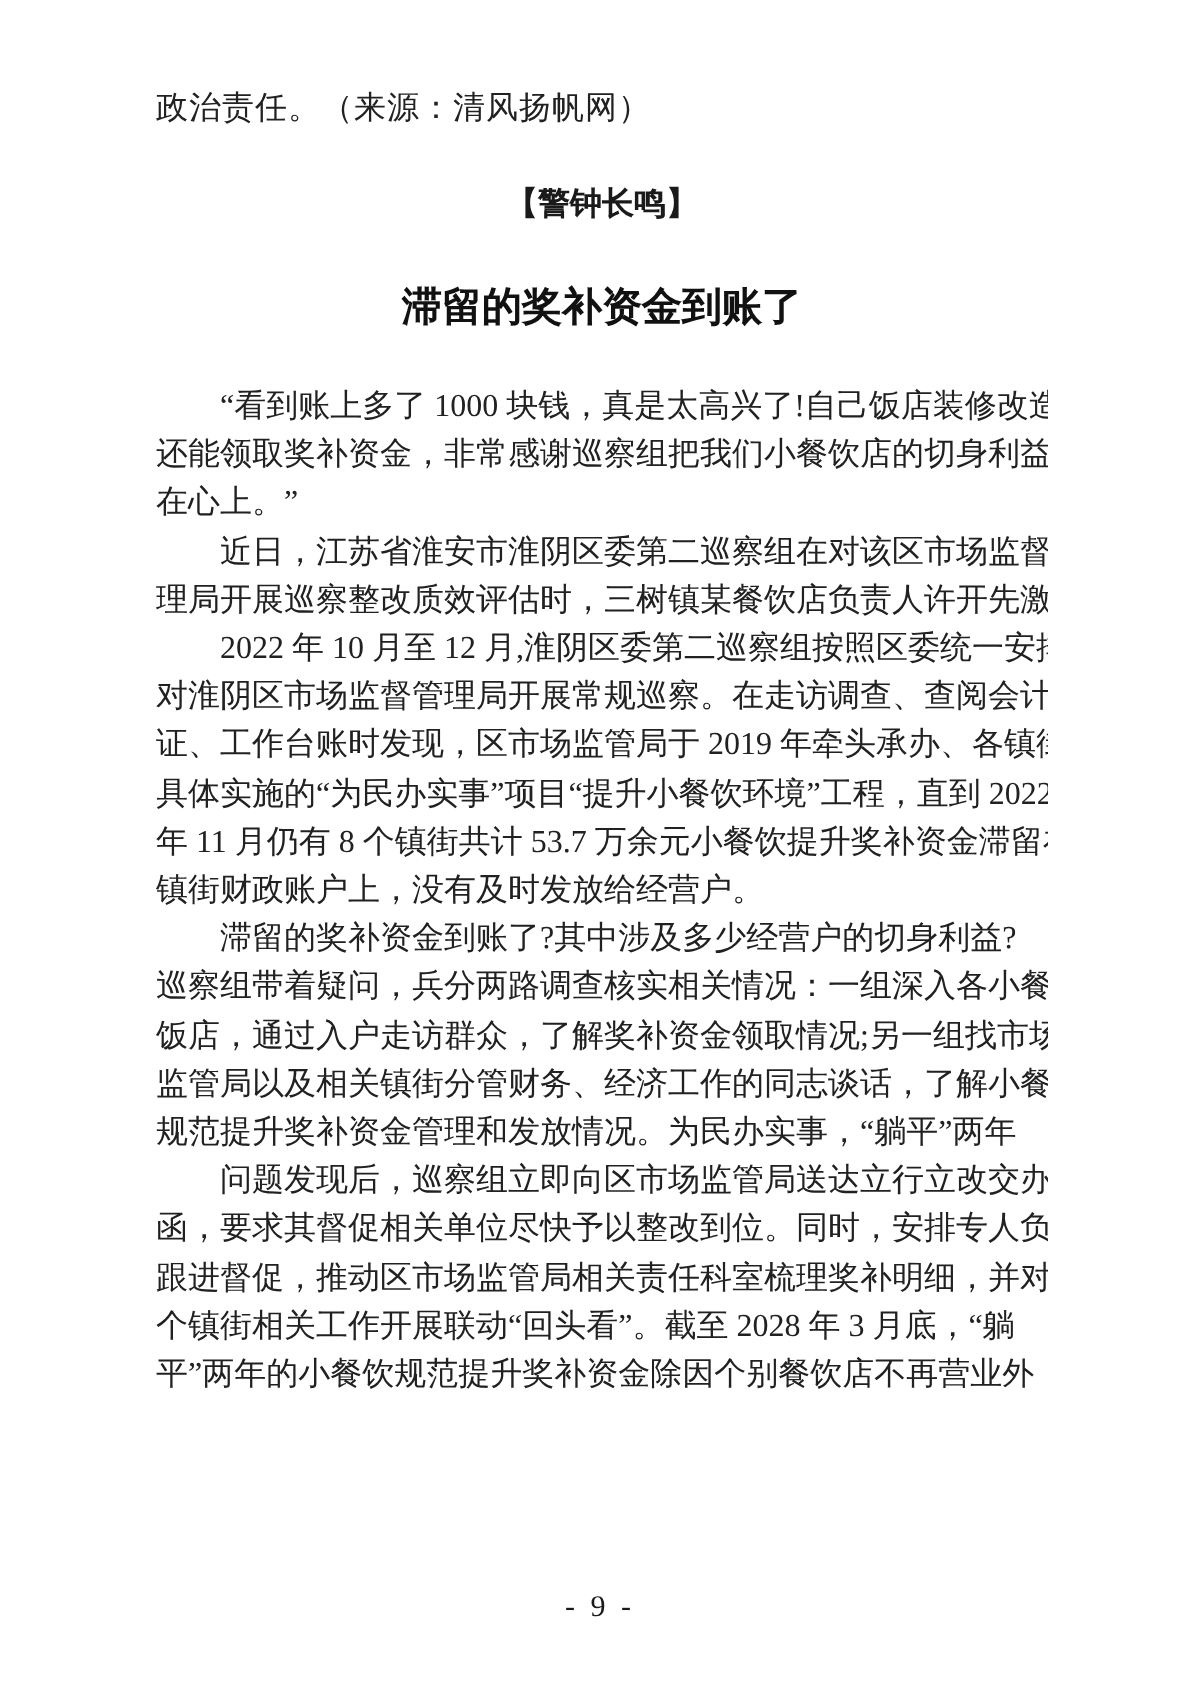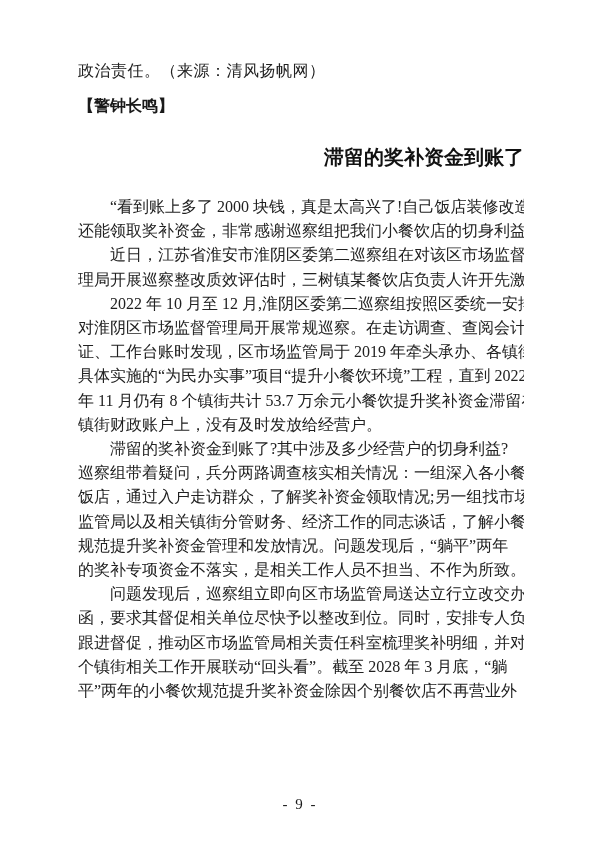--- a/index.html
+++ b/index.html
@@ -9,37 +9,38 @@
   }
   .page {
     position: relative;
     width: 600px;
     height: 849px;
     background: #ffffff;
     overflow: hidden;
     font-family: "Liberation Serif", "DejaVu Serif", serif;
     color: #212121;
     box-sizing: border-box;
-    padding: 58px 76px 0 78px;
+    padding: 42px 76px 0 78px;
   }
   .cont-line {
     font-size: 16px;
     line-height: 26px;
     letter-spacing: 0.5px;
   }
   .section-tag {
-    margin-top: 9px;
+    margin-top: 22px;
     font-size: 16px;
     line-height: 26px;
     font-weight: bold;
     color: #1a1a1a;
+    text-align: center;
   }
   .article-title {
     margin: 23px 0 16px 0;
-    text-align: right;
+    text-align: center;
     font-size: 20px;
     line-height: 30px;
     font-weight: bold;
     color: #111111;
   }
   .article-body {
     margin-top: 23px;
     font-size: 16px;
     line-height: 24.2px;
     text-align: justify;
@@ -67,36 +68,36 @@
 <body>
 
 <div class="page">
   <div class="cont-line">政治责任。（来源：清风扬帆网）</div>
 
   <div class="section-tag">【警钟长鸣】</div>
 
   <h1 class="article-title">滞留的奖补资金到账了</h1>
 
   <div class="article-body" id="article-body">
-      <div class="para-line first">“看到账上多了 2000 块钱，真是太高兴了!自己饭店装修改造</div>
+      <div class="para-line first">“看到账上多了 1000 块钱，真是太高兴了!自己饭店装修改造</div>
       <div class="para-line">还能领取奖补资金，非常感谢巡察组把我们小餐饮店的切身利益放</div>
+      <div class="para-line">在心上。”</div>
       <div class="para-line first">近日，江苏省淮安市淮阴区委第二巡察组在对该区市场监督管</div>
       <div class="para-line">理局开展巡察整改质效评估时，三树镇某餐饮店负责人许开先激动</div>
       <div class="para-line first">2022 年 10 月至 12 月,淮阴区委第二巡察组按照区委统一安排,</div>
       <div class="para-line">对淮阴区市场监督管理局开展常规巡察。在走访调查、查阅会计凭</div>
       <div class="para-line">证、工作台账时发现，区市场监管局于 2019 年牵头承办、各镇街</div>
       <div class="para-line">具体实施的“为民办实事”项目“提升小餐饮环境”工程，直到 2022</div>
       <div class="para-line">年 11 月仍有 8 个镇街共计 53.7 万余元小餐饮提升奖补资金滞留在</div>
       <div class="para-line">镇街财政账户上，没有及时发放给经营户。</div>
       <div class="para-line first">滞留的奖补资金到账了?其中涉及多少经营户的切身利益?</div>
       <div class="para-line">巡察组带着疑问，兵分两路调查核实相关情况：一组深入各小餐饮</div>
       <div class="para-line">饭店，通过入户走访群众，了解奖补资金领取情况;另一组找市场</div>
       <div class="para-line">监管局以及相关镇街分管财务、经济工作的同志谈话，了解小餐饮</div>
-      <div class="para-line">规范提升奖补资金管理和发放情况。问题发现后，“躺平”两年</div>
-      <div class="para-line">的奖补专项资金不落实，是相关工作人员不担当、不作为所致。</div>
+      <div class="para-line">规范提升奖补资金管理和发放情况。为民办实事，“躺平”两年</div>
       <div class="para-line first">问题发现后，巡察组立即向区市场监管局送达立行立改交办</div>
       <div class="para-line">函，要求其督促相关单位尽快予以整改到位。同时，安排专人负责</div>
       <div class="para-line">跟进督促，推动区市场监管局相关责任科室梳理奖补明细，并对 8</div>
       <div class="para-line">个镇街相关工作开展联动“回头看”。截至 2028 年 3 月底，“躺</div>
       <div class="para-line">平”两年的小餐饮规范提升奖补资金除因个别餐饮店不再营业外</div>
     </div>
 
   <div class="page-number">- 9 -</div>
 </div>
 

